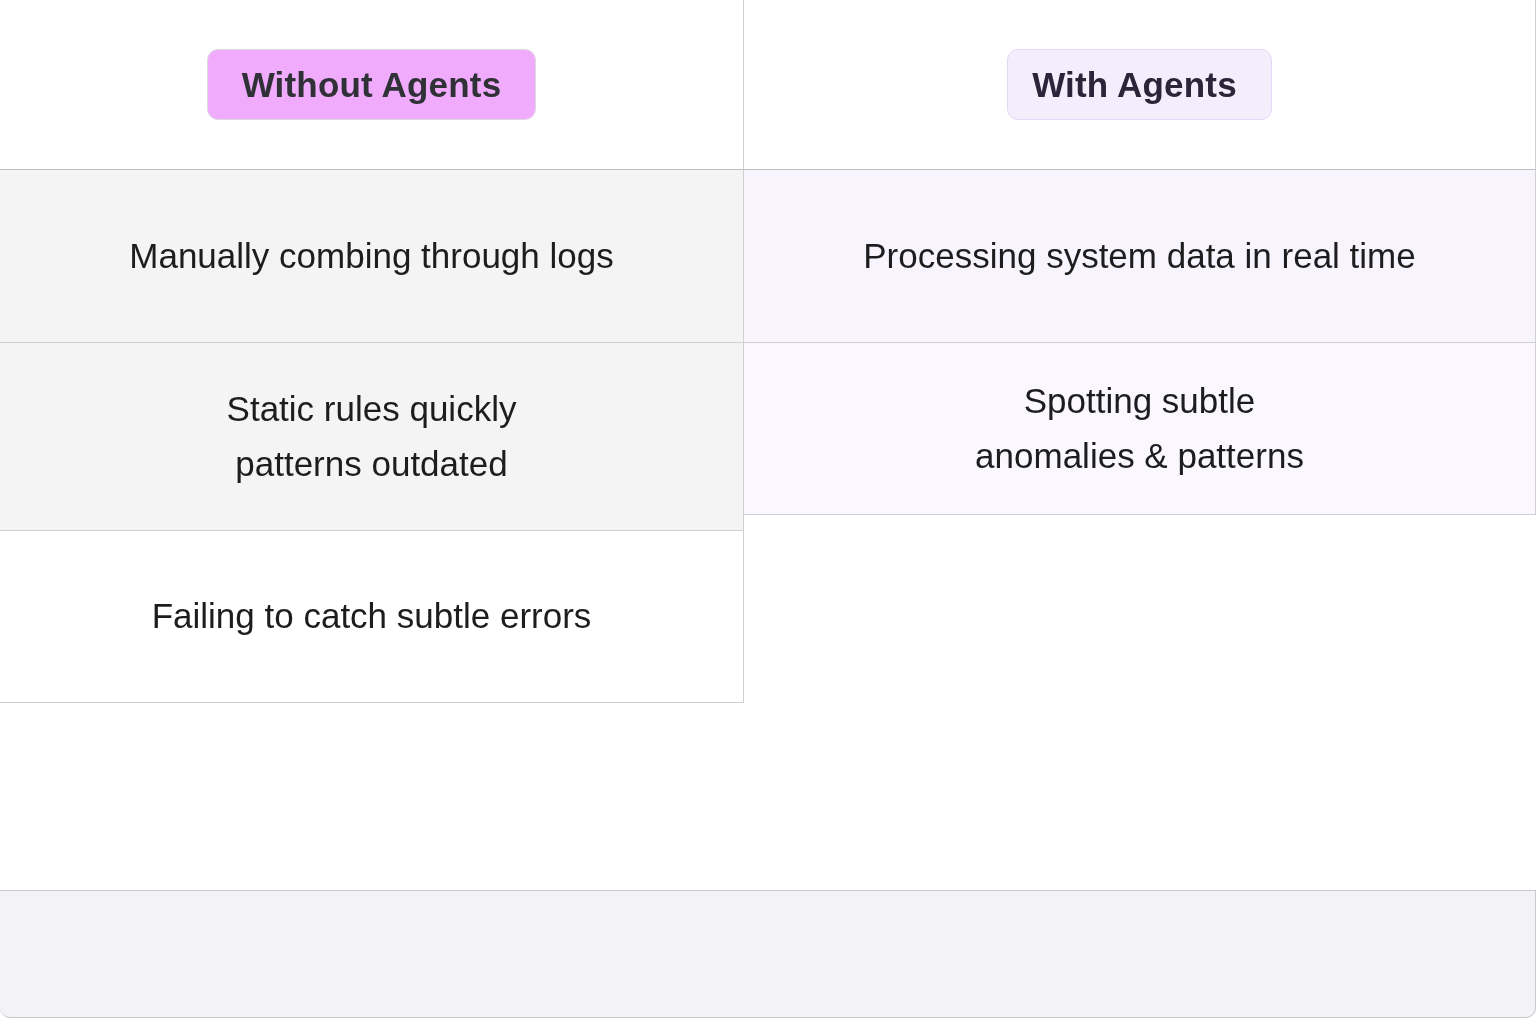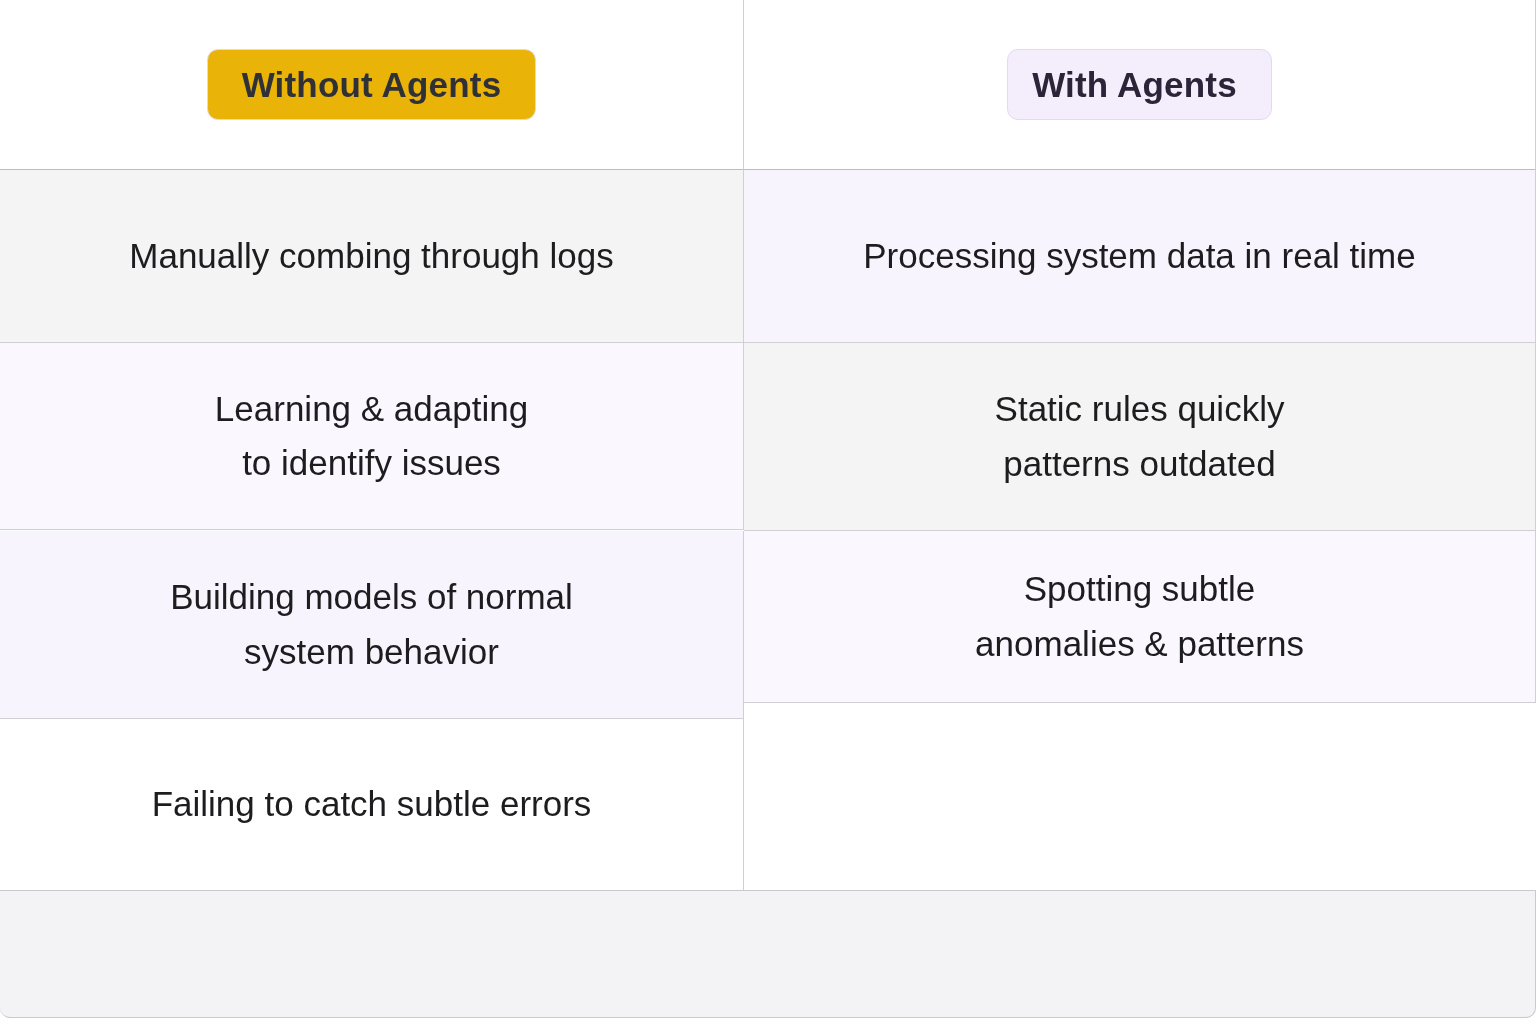--- a/index.html
+++ b/index.html
@@ -55,21 +55,21 @@
   .badge {
     display: inline-block;
     font-size: 35px;
     font-weight: bold;
     letter-spacing: 0.2px;
     padding: 17px 34px;
     border-radius: 11px;
     line-height: 1;
   }
   .badge-plain {
-    background: #eab308;
+    background: #f0abfc;
     color: #2f3136;
     border: 1px solid #dcdce0;
   }
   .badge-accent {
     background: #f4eefc;
     color: #2c2438;
     border: 1px solid #e4d8f6;
     padding-left: 24px;
   }
 
@@ -140,32 +140,24 @@
       </div>
     </div>
 
     <div class="cell body-cell-left left-odd row-h-1">
       <span class="cell-text">Manually combing through logs</span>
     </div>
     <div class="cell body-cell-right right-odd row-h-1">
       <span class="cell-text">Processing system data in real time</span>
     </div>
 
-    <div class="cell body-cell-right right-even row-h-2">
-      <span class="cell-text">Learning &amp; adapting
-to identify issues</span>
-    </div>
 
     <div class="cell body-cell-left left-odd row-h-3">
       <span class="cell-text">Static rules quickly
 patterns outdated</span>
-    </div>
-    <div class="cell body-cell-right right-odd row-h-3">
-      <span class="cell-text">Building models of normal
-system behavior</span>
     </div>
 
     <div class="cell body-cell-right right-even row-h-4">
       <span class="cell-text">Spotting subtle
 anomalies &amp; patterns</span>
     </div>
     <div class="cell body-cell-left left-even row-h-4">
       <span class="cell-text">Failing to catch subtle errors</span>
     </div>
 

